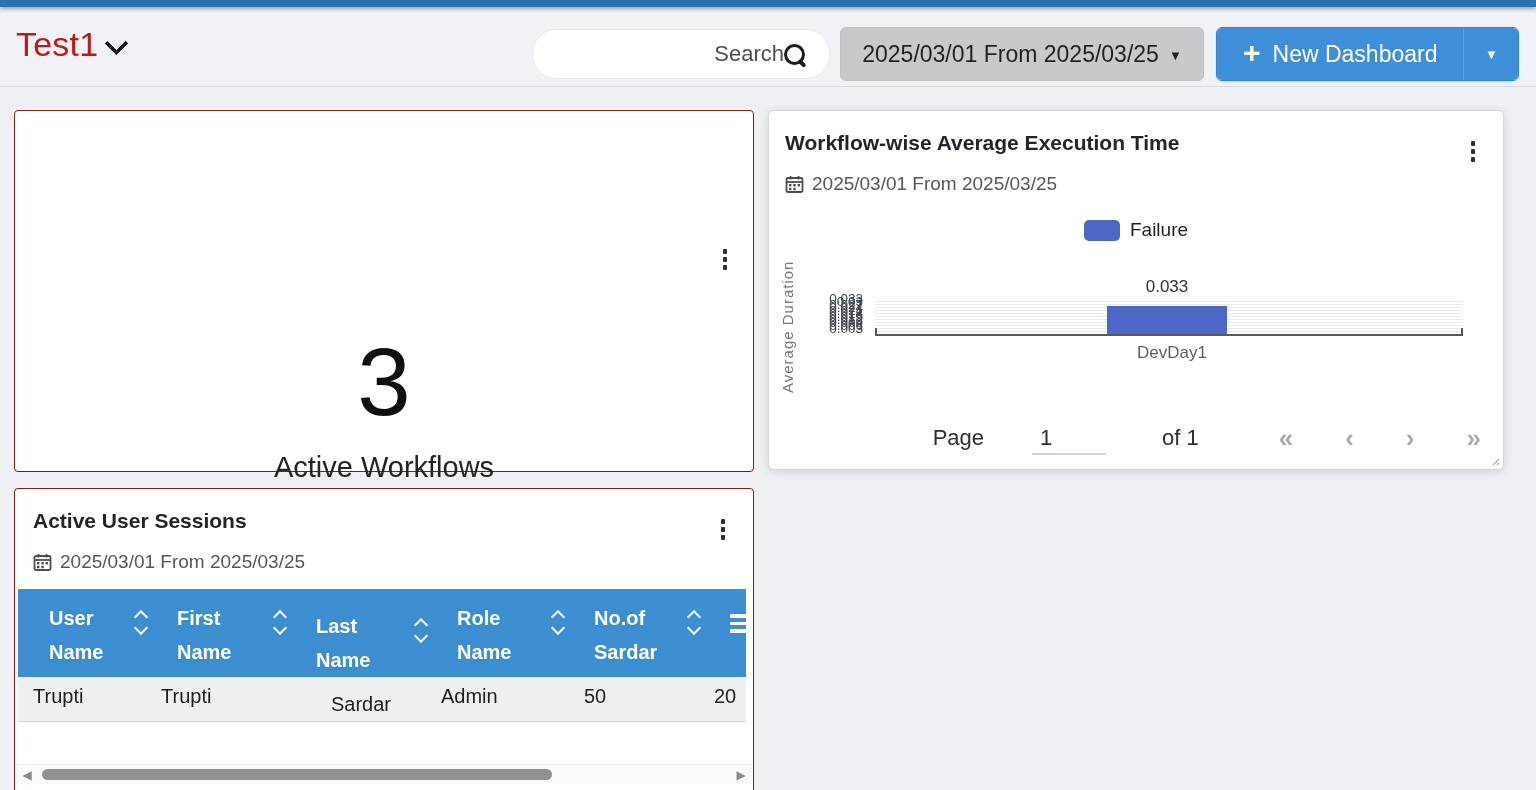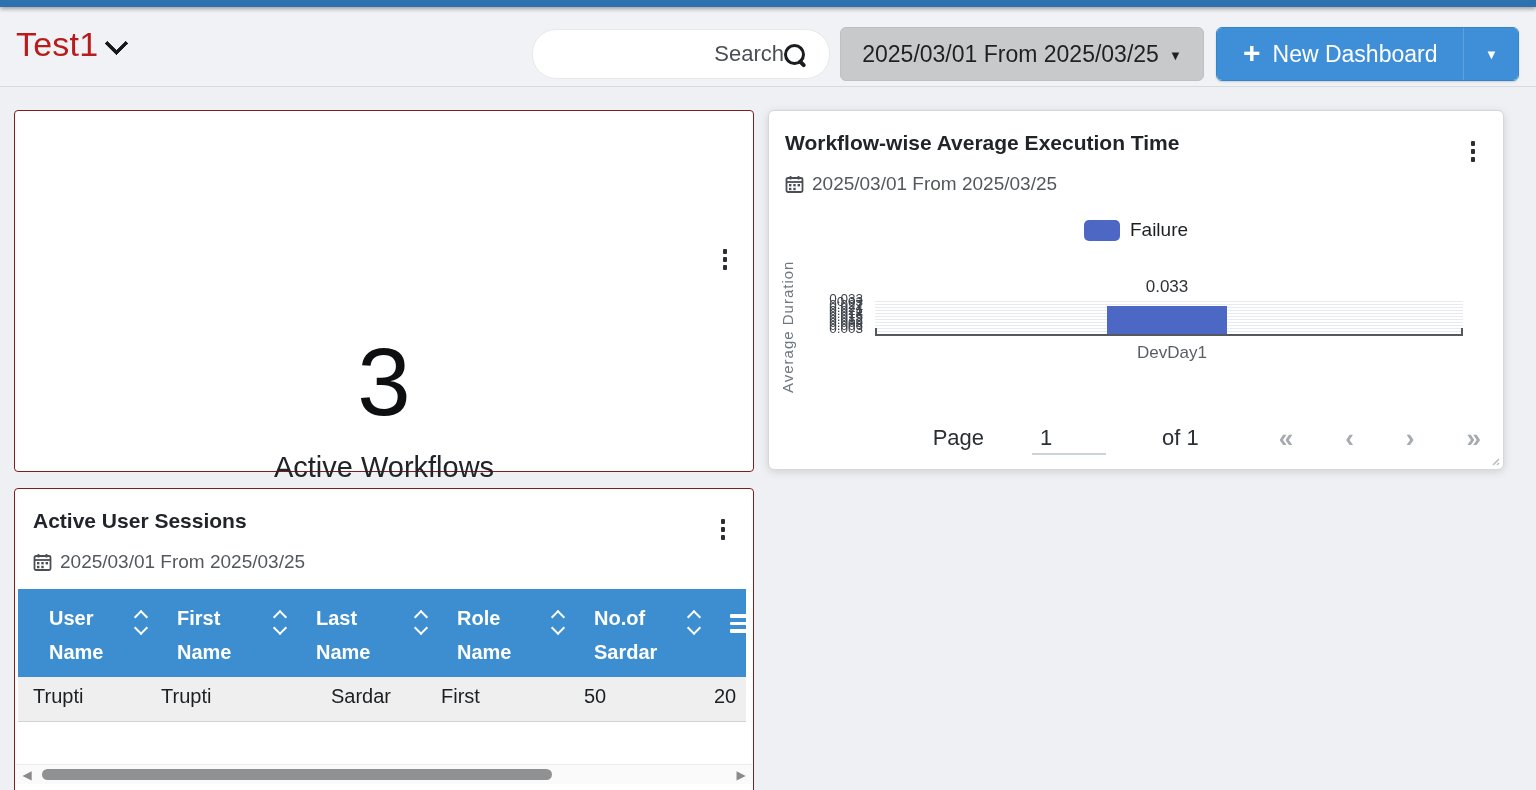--- a/index.html
+++ b/index.html
@@ -67,21 +67,21 @@
   .sort{display:flex;flex-direction:column;gap:3px;margin:11px 0 0 14px;cursor:pointer;}
   .sort i{width:8px;height:8px;border:2.5px solid #fff;border-bottom:none;border-right:none;display:block;}
   .sort i.up{transform:rotate(45deg);}
   .sort i.down{transform:rotate(225deg);margin-top:-2px;}
   .burger{display:flex;flex-direction:column;gap:4px;margin:13px 0 0 0;}
   .burger i{width:25px;height:3.5px;background:#fff;border-radius:1px;display:block;}
   .th.clipped{flex:1;min-width:60px;}
   .th.clipped .twolines{margin-left:-9px;}
   .trow{display:flex;background:#efefef;height:44px;border-bottom:1px solid #d0d2d5;}
   .td{box-sizing:border-box;padding:8px 0 0 15px;font-size:20px;color:#1c1f23;flex:none;white-space:nowrap;overflow:hidden;}
-  .c1{width:128px;}.c2{width:139px;}.c3{width:141px;}.c4{width:137px;}.c5{width:136px;}
+  .c1{width:128px;}.c2{width:139px;}.c3{width:141px;margin-top:8px;}.c4{width:137px;}.c5{width:136px;}
   .td.c3{padding-left:46px;}.td.c4{padding-left:15px;}.td.c5{padding-left:21px;}
   .td.clipped{flex:1;min-width:40px;}
   .hscroll{position:absolute;left:1px;top:275px;width:736px;height:19px;background:#fafafa;border-top:1px solid #ececec;display:flex;align-items:center;}
   .hs-arrow{font-size:12px;color:#8a8a8a;width:22px;text-align:center;cursor:pointer;user-select:none;flex:none;}
   .hs-track{position:relative;flex:1;height:100%;}
   .hs-thumb{position:absolute;left:4px;top:4px;width:510px;height:11px;border-radius:6px;background:#8f9193;cursor:grab;}
   .cal-icon{flex:none;display:block;margin-right:3px;}
 </style>
 </head>
 <body>
@@ -253,21 +253,21 @@
         <span class="twolines">
           <span style="display:block;">Ov</span>
           <span style="display:block;">Ti</span>
         </span>
       </div>
     </div>
     <div class="trow">
       <div class="td c1">Trupti</div>
       <div class="td c2">Trupti</div>
       <div class="td c3">Sardar</div>
-      <div class="td c4">First</div>
+      <div class="td c4">Admin</div>
       <div class="td c5">50</div>
       <div class="td clipped">20</div>
     </div>
   </div>
 
   <div class="hscroll">
     <span class="hs-arrow">◀</span>
     <span class="hs-track">
       <span class="hs-thumb"></span>
     </span>

